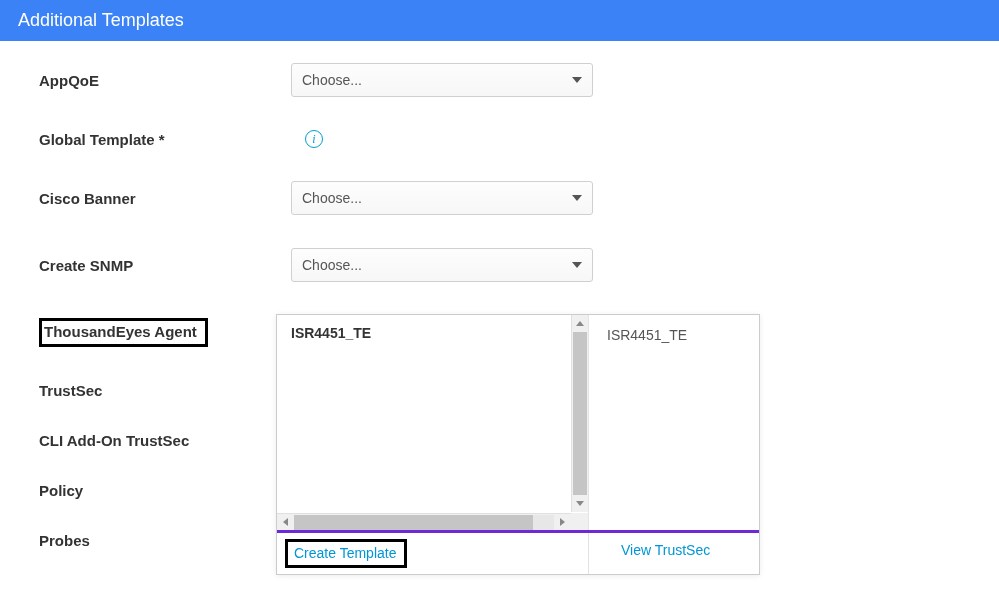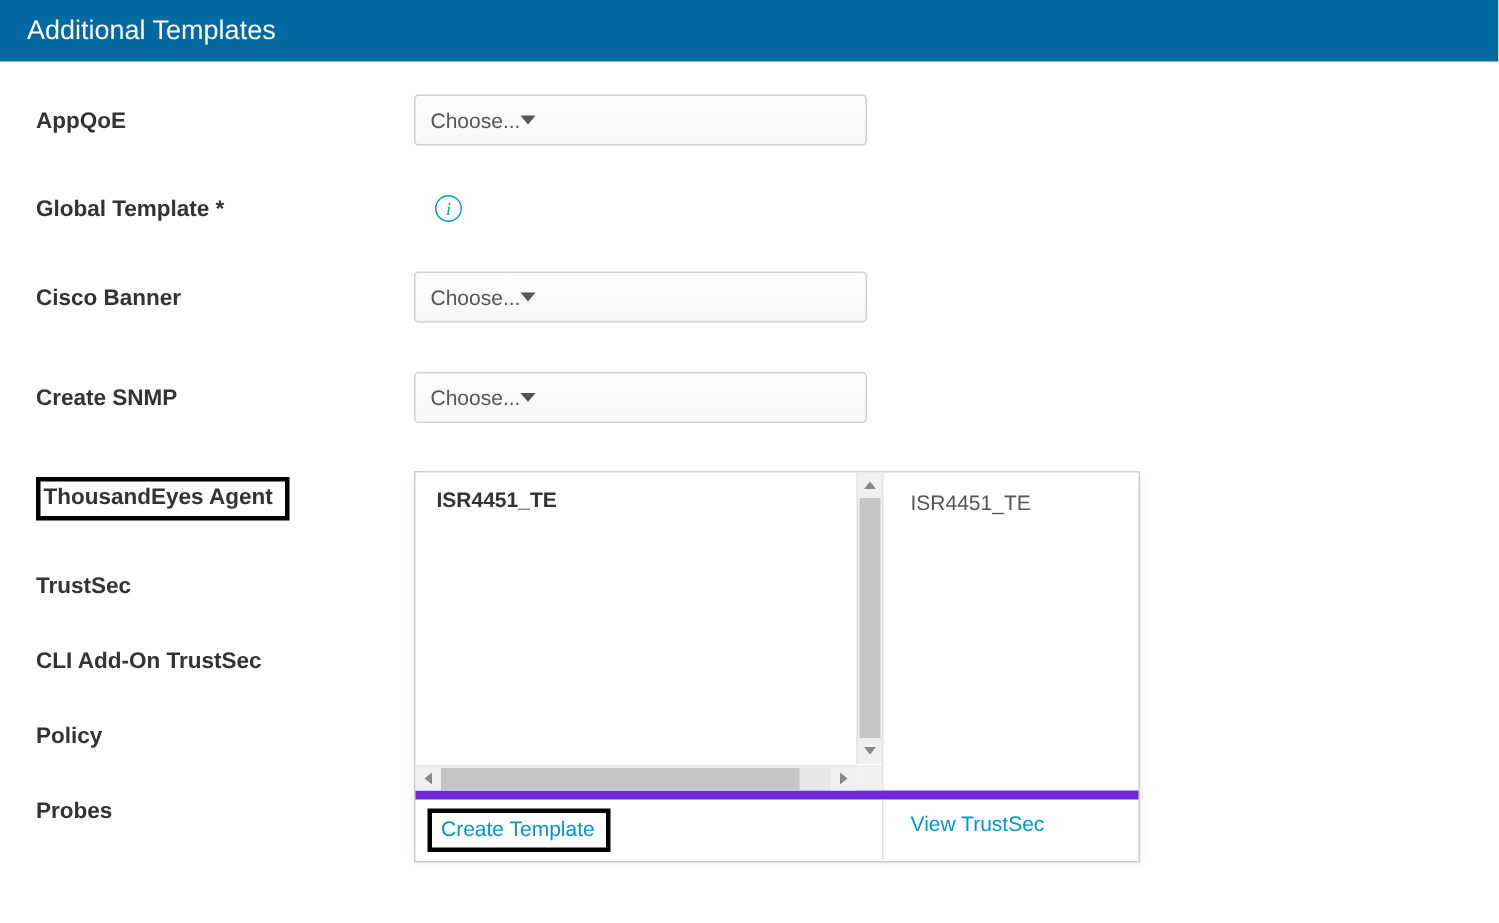--- a/index.html
+++ b/index.html
@@ -4,48 +4,49 @@
   <style>
     * { box-sizing: border-box; margin: 0; padding: 0; }
     body {
       font-family: Arial, Helvetica, sans-serif;
       background: #ffffff;
       width: 999px;
       height: 615px;
       overflow: hidden;
     }
     .header-bar {
-      background: #0369a1;
+      background: #3b82f6;
       color: #ffffff;
       padding: 10px 18px;
       font-size: 18px;
       font-weight: 400;
     }
     .form-area {
-      padding: 22px 24px 10px 24px;
+      padding: 22px 24px 10px 39px;
     }
     .form-row {
       display: flex;
       align-items: center;
       margin-bottom: 33px;
       position: relative;
     }
     .label-col {
       width: 252px;
       font-size: 15px;
       color: #333;
       font-weight: 600;
     }
     .select-box {
       width: 302px;
       height: 34px;
       border: 1px solid #d0d0d0;
       border-radius: 3px;
       display: flex;
       align-items: center;
+      justify-content: space-between;
       padding: 0 10px;
       color: #555;
       font-size: 14px;
       cursor: pointer;
       background: linear-gradient(#fdfdfd, #f7f7f7);
     }
     .select-caret {
       width: 0;
       height: 0;
       border-left: 5px solid transparent;
@@ -172,21 +173,22 @@
       position: absolute; right: 0; bottom: 0; width: 17px; height: 17px; background: #f0f0f0;
     }
     .dropdown-preview {
       flex: 1;
       padding: 12px 18px;
       font-size: 14px;
       color: #555;
     }
     .dropdown-footer {
       display: flex;
-      border-top: 6px solid #6d28d9;
+      border-top: 3px solid #6d28d9;
+      gap: 14px;
     }
     .footer-left {
       width: 312px;
       padding: 6px 8px;
       border-right: 1px solid #e3e3e3;
     }
     .footer-right {
       flex: 1;
       padding: 8px 18px;
     }

